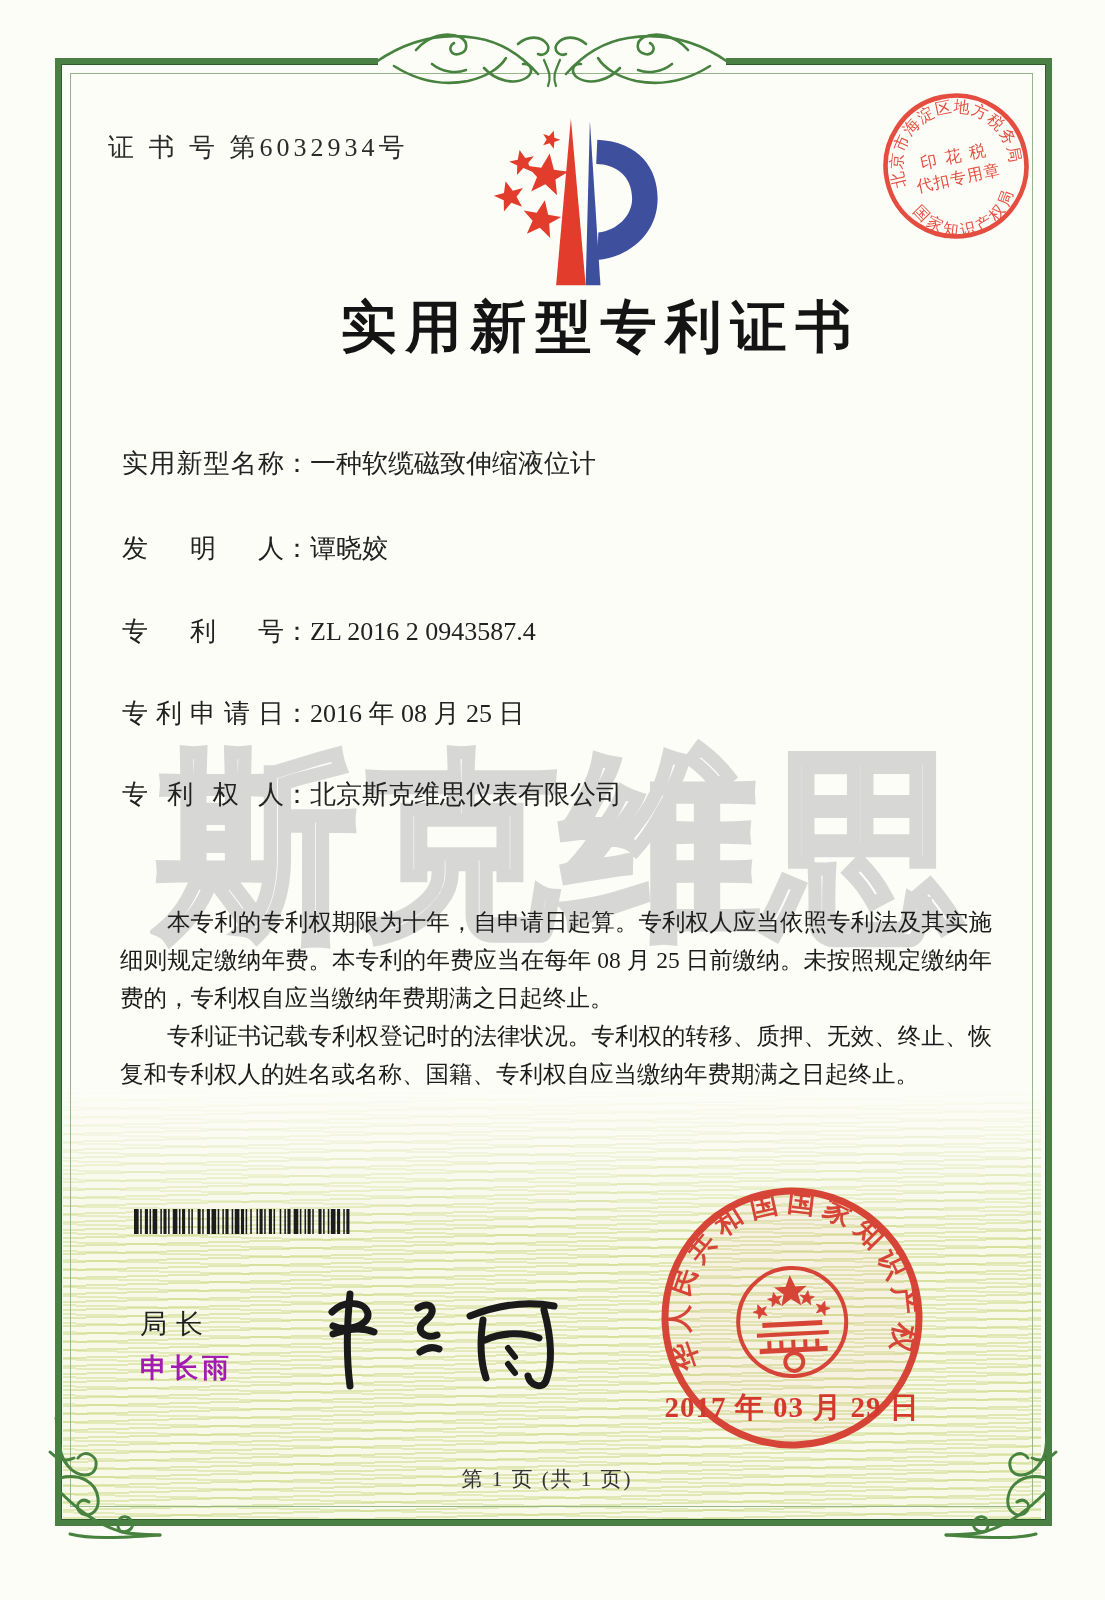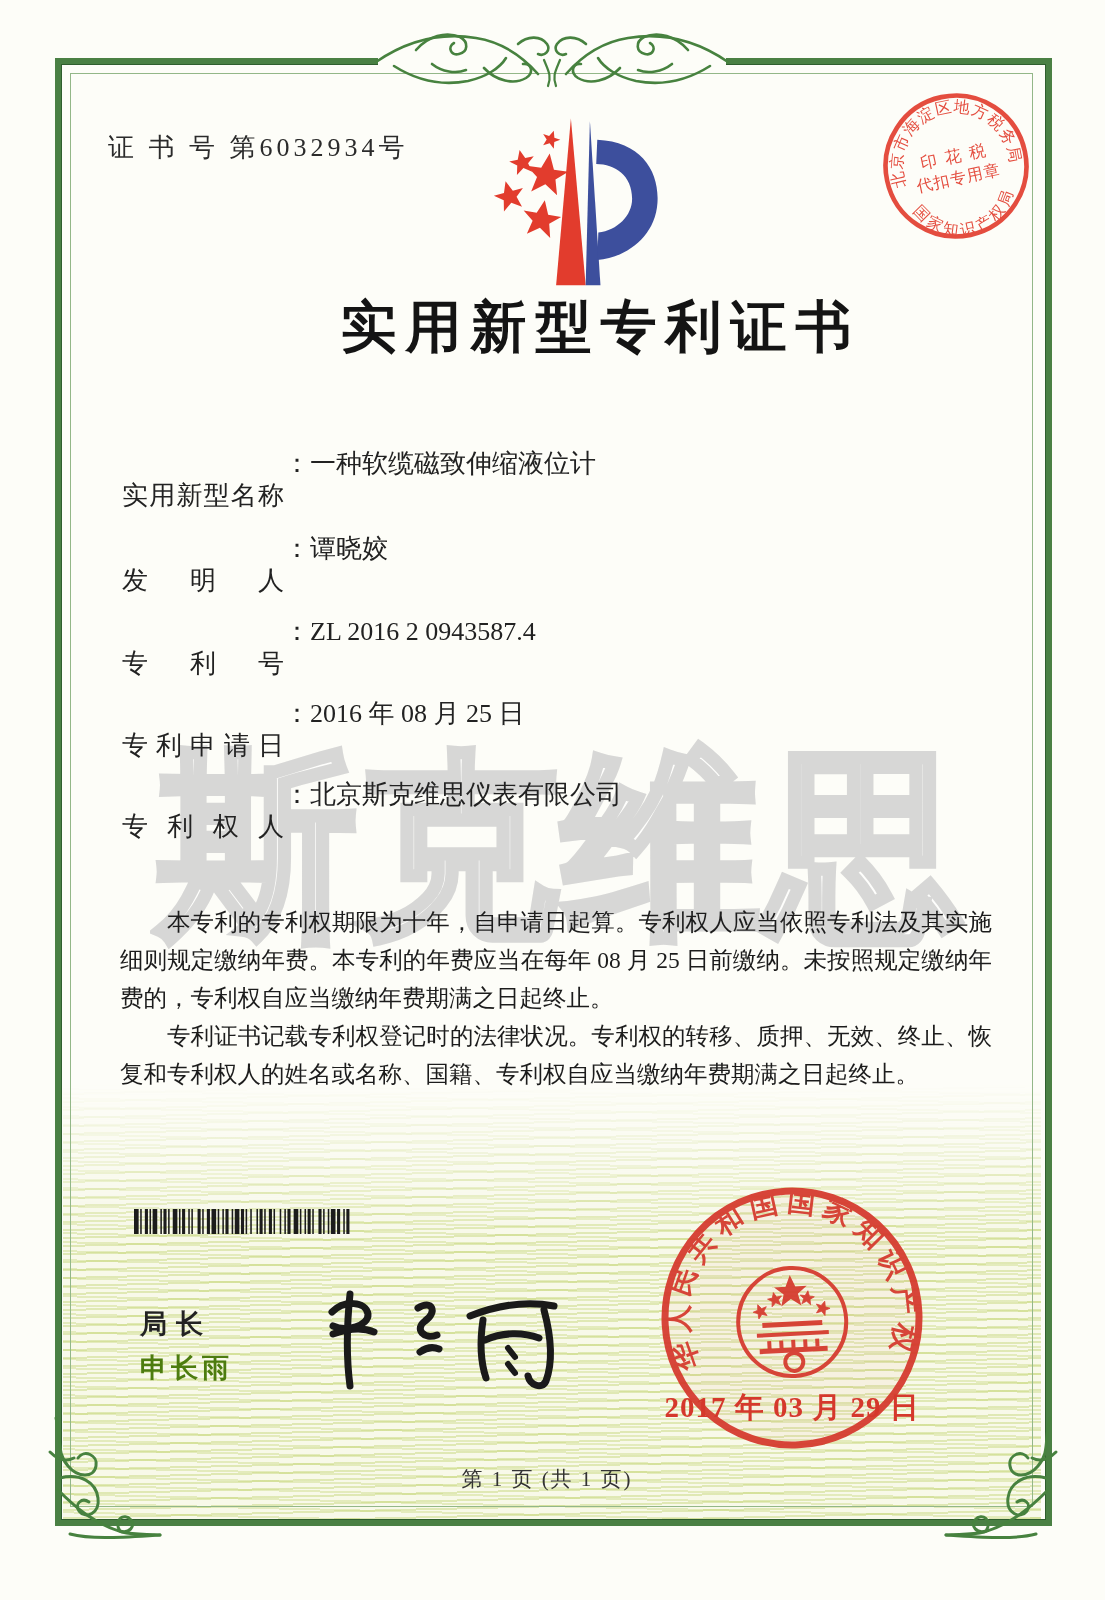--- a/index.html
+++ b/index.html
@@ -27,37 +27,37 @@
   #corner-left{left:46px;top:1416px;width:118px;height:128px;}
   #corner-right{left:942px;top:1416px;width:118px;height:128px;transform:scale(-1,1);}
   
   .cert-no{position:absolute;left:108px;top:130px;font-size:26px;letter-spacing:4px;color:#2b2b2b;z-index:5;}
   .logo{position:absolute;left:448px;top:108px;width:212px;height:190px;z-index:5;}
   .tax-stamp{position:absolute;left:868px;top:78px;width:176px;height:176px;z-index:6;opacity:.92;}
   .title{position:absolute;left:16px;top:290px;width:100%;text-align:center;
     font-size:56px;font-weight:700;letter-spacing:9px;color:#141414;z-index:5;margin-left:32px;}
   
   .field{position:absolute;left:122px;font-size:26px;color:#222;z-index:5;white-space:nowrap;}
-  .field .lbl{display:inline-block;width:162px;text-align:justify;text-align-last:justify;vertical-align:top;margin-top:32px;}
+  .field .lbl{display:inline-block;width:162px;text-align:justify;text-align-last:justify;vertical-align:top;}
   .f0{top:446px}.f1{top:531px}.f2{top:614px}.f3{top:696px}.f4{top:777px}.f5{top:859px}
   
   .watermark{position:absolute;left:158px;top:748px;width:800px;z-index:2;
     font-family:"Liberation Sans","DejaVu Sans",sans-serif;font-weight:700;
     font-size:198px;letter-spacing:4px;line-height:1;white-space:nowrap;
     color:rgba(255,255,255,.85);-webkit-text-stroke:7px #cbcbcb;opacity:.75;text-align:right;}
   
   .body-text{position:absolute;left:120px;top:903px;width:872px;z-index:5;
     font-size:23.5px;line-height:38px;text-align:justify;color:#1c1c1c;}
   .body-text p{margin:0;text-indent:2em;}
   
   .barcode{position:absolute;left:134px;top:1209px;width:293px;height:25px;z-index:5;}
-  .director-title{position:absolute;left:140px;top:1306px;font-size:27px;font-weight:700;
+  .director-title{position:absolute;left:140px;top:1306px;font-size:27px;font-weight:400;
     letter-spacing:9px;font-family:"Liberation Sans","DejaVu Sans",sans-serif;color:#222;z-index:5;}
   .director-name{position:absolute;left:140px;top:1350px;font-size:27px;font-weight:600;
-    letter-spacing:4px;font-family:Liberation Mono, monospace;color:#4d7c0f;z-index:5;}
+    letter-spacing:4px;font-family:Liberation Mono, monospace;color:#a21caf;z-index:5;}
   .signature{position:absolute;left:320px;top:1278px;width:256px;height:118px;z-index:5;}
   .seal{position:absolute;left:658px;top:1184px;width:268px;height:268px;z-index:6;opacity:.93;}
   .seal-date{position:absolute;left:664px;top:1388px;width:256px;text-align:center;z-index:7;
     font-size:29px;font-weight:600;color:#d5382c;letter-spacing:1px;white-space:nowrap;}
   .footer{position:absolute;left:17px;top:1465px;width:1060px;text-align:center;
     font-size:21px;color:#333;letter-spacing:2px;z-index:5;}
   .green{stroke:#47823f;fill:none;stroke-linecap:round;}
 </style>
 </head>
 <body>

